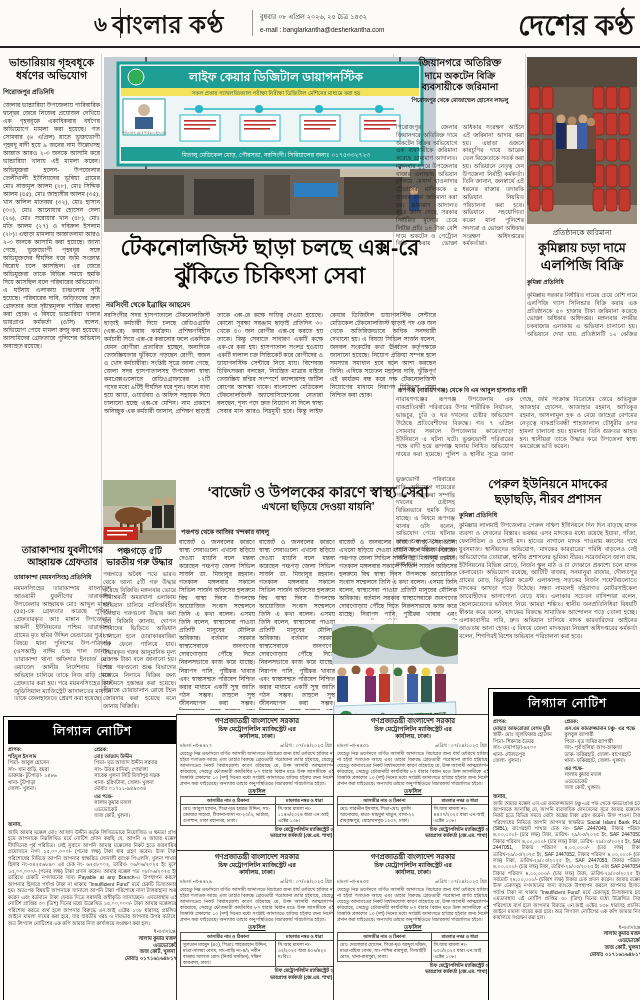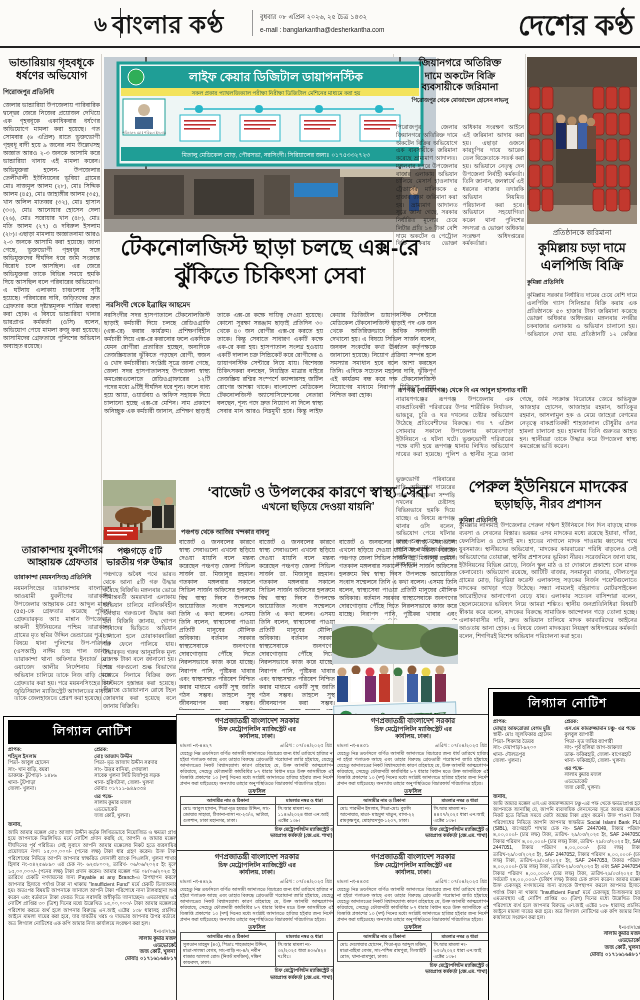--- a/index.html
+++ b/index.html
@@ -247,21 +247,21 @@
     <div class="hl" style="font-size:14px;">এলপিজি বিক্রি</div>
     <div class="by" style="font-size:5.8px;margin-top:3px;">কুমিল্লা প্রতিনিধি</div>
   </div>
   <div class="abs clip bd" style="left:527px;top:292px;width:110px;height:44px;font-size:5.8px;">কুমিল্লায় সরকার নির্ধারিত দামের চেয়ে বেশি দামে এলপিজি গ্যাস সিলিন্ডার বিক্রি করায় এক প্রতিষ্ঠানকে ৫০ হাজার টাকা জরিমানা করেছে ভোক্তা অধিকার অধিদপ্তর। মঙ্গলবার নগরীর চকবাজার এলাকায় এ অভিযান চালানো হয়। অভিযানে দেখা যায়, প্রতিষ্ঠানটি ১২ কেজির সিলিন্ডার নির্ধারিত ১৪০০ টাকার স্থলে ১৫৫০ টাকায় বিক্রি করছিল। ভবিষ্যতে এমন না করার শর্তে মুচলেকা নিয়ে সতর্ক করা হয়। জনস্বার্থে এই অভিযান নিয়মিত পরিচালিত হবে বলে জানায় অধিদপ্তর।</div>
 
   <div class="abs by" style="left:398px;top:385px;font-size:6px;">রূপগঞ্জ (নারায়ণগঞ্জ) থেকে বি এম আবুল হাসনাত বারী</div>
   <div class="abs clip bd" style="left:396px;top:396px;width:241px;height:76px;font-size:5.9px;column-count:2;column-gap:6px;">নারায়ণগঞ্জের রূপগঞ্জ উপজেলায় এক বাকপ্রতিবন্ধী পরিবারের উপর শারীরিক নির্যাতন, ভাঙচুর, চুরি ও ঘর দখলের চেষ্টার অভিযোগ উঠেছে প্রতিবেশীদের বিরুদ্ধে। গত ৭ এপ্রিল সোমবার সকালে উপজেলার কায়েতপাড়া ইউনিয়নে এ ঘটনা ঘটে। ভুক্তভোগী পরিবারের পক্ষে বাদী হয়ে রূপগঞ্জ থানায় লিখিত অভিযোগ দায়ের করা হয়েছে। পুলিশ ও স্থানীয় সূত্রে জানা গেছে, জমি সংক্রান্ত বিরোধের জেরে অভিযুক্ত আজহার হোসেন, আজাহার রহমান, আতিকুর রহমান, আসলামুল হক ও মেয়ে জাহেরা বেগমের নেতৃত্বে বাকপ্রতিবন্ধী শাহজালাল চৌধুরীর ওপর হামলা চালানো হয়। হামলায় তিনি গুরুতর আহত হন। স্থানীয়রা তাকে উদ্ধার করে উপজেলা স্বাস্থ্য কমপ্লেক্সে ভর্তি করেন।</div>
   <div class="abs clip bd" style="left:396px;top:476px;width:59px;height:146px;font-size:5.8px;">ভুক্তভোগী পরিবারের দাবি, অভিযোগ দায়েরের পরও অভিযুক্তরা সম্পত্তি দখলের চেষ্টাসহ বিভিন্নভাবে হুমকি দিয়ে যাচ্ছে। এ বিষয়ে রূপগঞ্জ থানার ওসি বলেন, অভিযোগ পেয়ে ঘটনার তদন্ত শুরু হয়েছে। তদন্ত সাপেক্ষে দোষীদের বিরুদ্ধে আইনানুগ ব্যবস্থা গ্রহণ করা হবে।</div>
 
   <div class="abs" style="left:459px;top:477px;width:178px;">
-    <div class="hl" style="font-size:16px;">পেরুল ইউনিয়নে মাদকের</div>
+    <div class="hl" style="font-size:12px;">পেরুল ইউনিয়নে মাদকের</div>
     <div class="hl" style="font-size:12px;">ছড়াছড়ি, নীরব প্রশাসন</div>
     <div class="by" style="font-size:6px;margin-top:3px;">কুমিল্লা প্রতিনিধি</div>
   </div>
   <div class="abs clip bd" style="left:459px;top:522px;width:178px;height:162px;font-size:5.9px;">কুমিল্লার লালমাই উপজেলার পেরুল দক্ষিণ ইউনিয়নে দিন দিন বাড়ছে মাদক ব্যবসা ও সেবনের বিস্তার। ভয়ঙ্কর এসব মাদকের মধ্যে রয়েছে ইয়াবা, গাঁজা, ফেনসিডিল ও চোলাই মদ। হাতের নাগালে মাদক পাওয়ায় ধ্বংসের পথে যুবসমাজ। স্থানীয়দের অভিযোগ, ‘মাদকের কারবারের’ পরিধি বাড়লেও নেই অভিযোগের তোয়াক্কা, স্থানীয় প্রশাসনের ভূমিকা নীরব। সরেজমিনে জানা যায়, ইউনিয়নের বিভিন্ন মোড়ে, নির্জন স্কুল মাঠ ও চা দোকানে প্রকাশ্যে চলে মাদক কেনাবেচা। অভিযোগ রয়েছে, আটিটি বাজার, সনমানুরা বাজার, দৌলতপুর গ্রামের মোড়, ভিতুরিয়া ফরেস্ট এলাকাসহ সড়কের নির্জন পয়েন্টগুলোতে মাদকের আখড়া গড়ে উঠেছে। সন্ধ্যা নামলেই বহিরাগত মোটরসাইকেল আরোহীদের আনাগোনা বেড়ে যায়। এলাকার সচেতন বাসিন্দারা বলেন, ছেলেমেয়েদের ভবিষ্যৎ নিয়ে আমরা শঙ্কিত। স্থানীয় জনপ্রতিনিধিরা বিষয়টি স্বীকার করে বলেন, মাদকের বিরুদ্ধে সামাজিক আন্দোলন গড়ে তোলা হচ্ছে। এলাকাবাসীর দাবি, দ্রুত অভিযান চালিয়ে মাদক কারবারিদের আইনের আওতায় আনা হোক। এ বিষয়ে জেলা মাদকদ্রব্য নিয়ন্ত্রণ অধিদপ্তরের কর্মকর্তা বলেন, শিগগিরই বিশেষ অভিযান পরিচালনা করা হবে।</div>
 
   <div class="abs noticebox clip" style="left:3px;top:716px;width:169px;height:281px;">
     <div class="noticetitle">লিগ্যাল নোটিশ</div>
     <div style="display:flex;justify-content:space-between;margin-top:2px;">
       <div class="addr" style="width:49%;">
         <div class="by" style="font-size:5px;">প্রাপক:</div>

